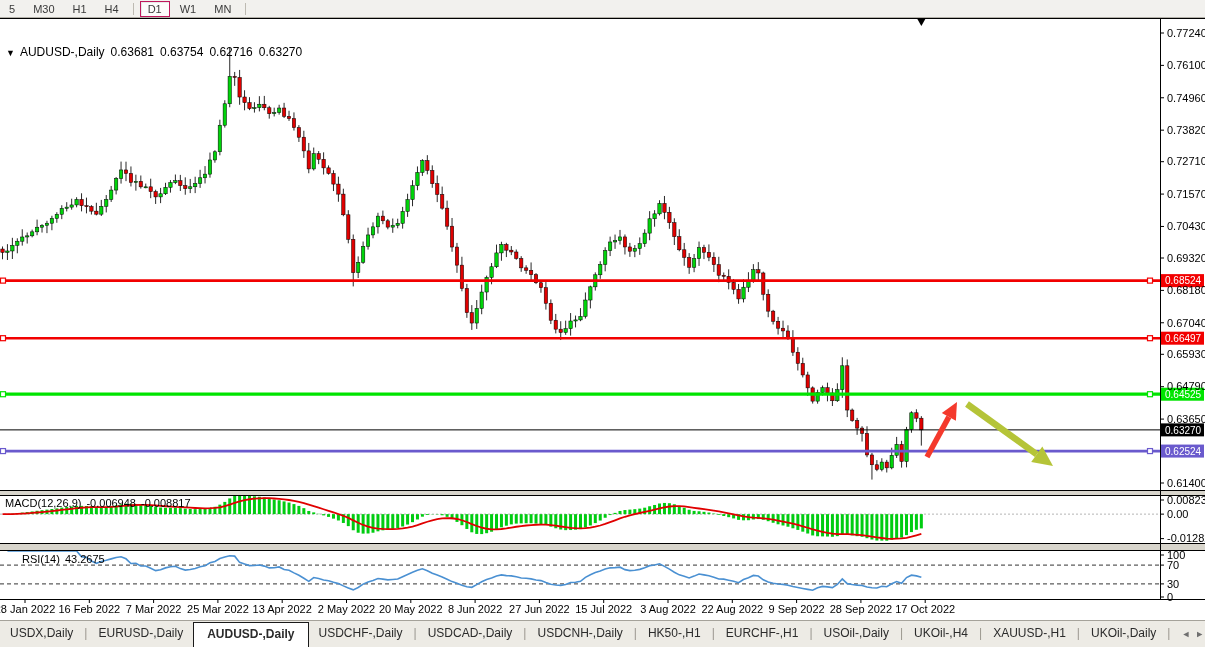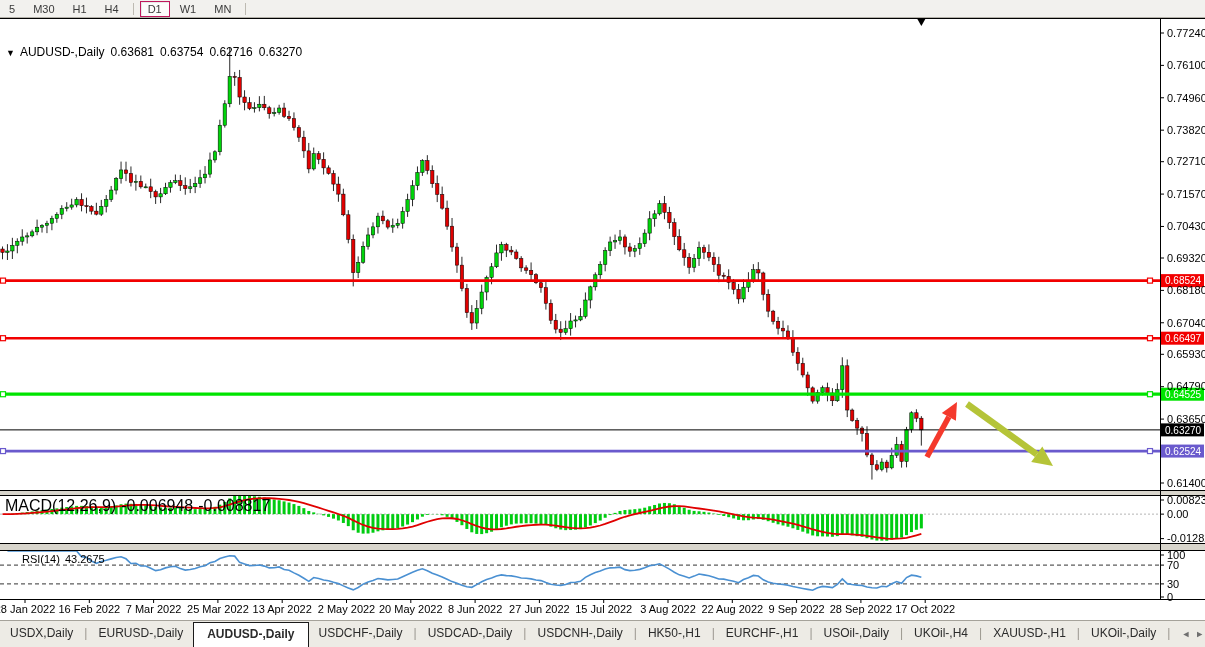--- a/index.html
+++ b/index.html
@@ -17,21 +17,21 @@
   .tf-btn{padding:1px 7px;margin:0 1px;border:1px solid transparent;cursor:default;line-height:12px;}
   .tf-btn.active{background:#fcfcfc;border:1px solid #be185d;box-shadow:inset 1px 1px 0 #e8e8e8;}
   .tf-sep{width:1px;height:12px;background:#bdbab2;margin:0 5px;}
   
   #chart-svg{position:absolute;top:17px;left:0;z-index:1;}
   
   .pane-label{position:absolute;z-index:5;color:#000;white-space:nowrap;pointer-events:none;}
   #hdr{top:23px;left:6px;font-size:12px;margin-top:22px;}
   #hdr .tri{font-size:9px;margin-right:5px;}
   #hdr span.v{margin-left:6px;}
-  #macd-lbl{top:497px;left:5px;font-size:16px;}
+  #macd-lbl{top:497px;left:5px;font-size:11px;}
   #rsi-lbl{top:553px;left:22px;font-size:11px;}
   #macd-lbl span.v,#rsi-lbl span.v{margin-left:5px;}
   
   .tabbar{
     position:absolute;left:0;bottom:0;width:1205px;height:26px;
     background:#edebe5;border-top:1px solid #a5a29a;
     display:flex;align-items:stretch;font-size:12px;color:#2b2b2b;z-index:10;
   }
   .tab-spacer{width:26px;}
   .tab{padding:5px 10px 0 10px;white-space:nowrap;cursor:default;}

